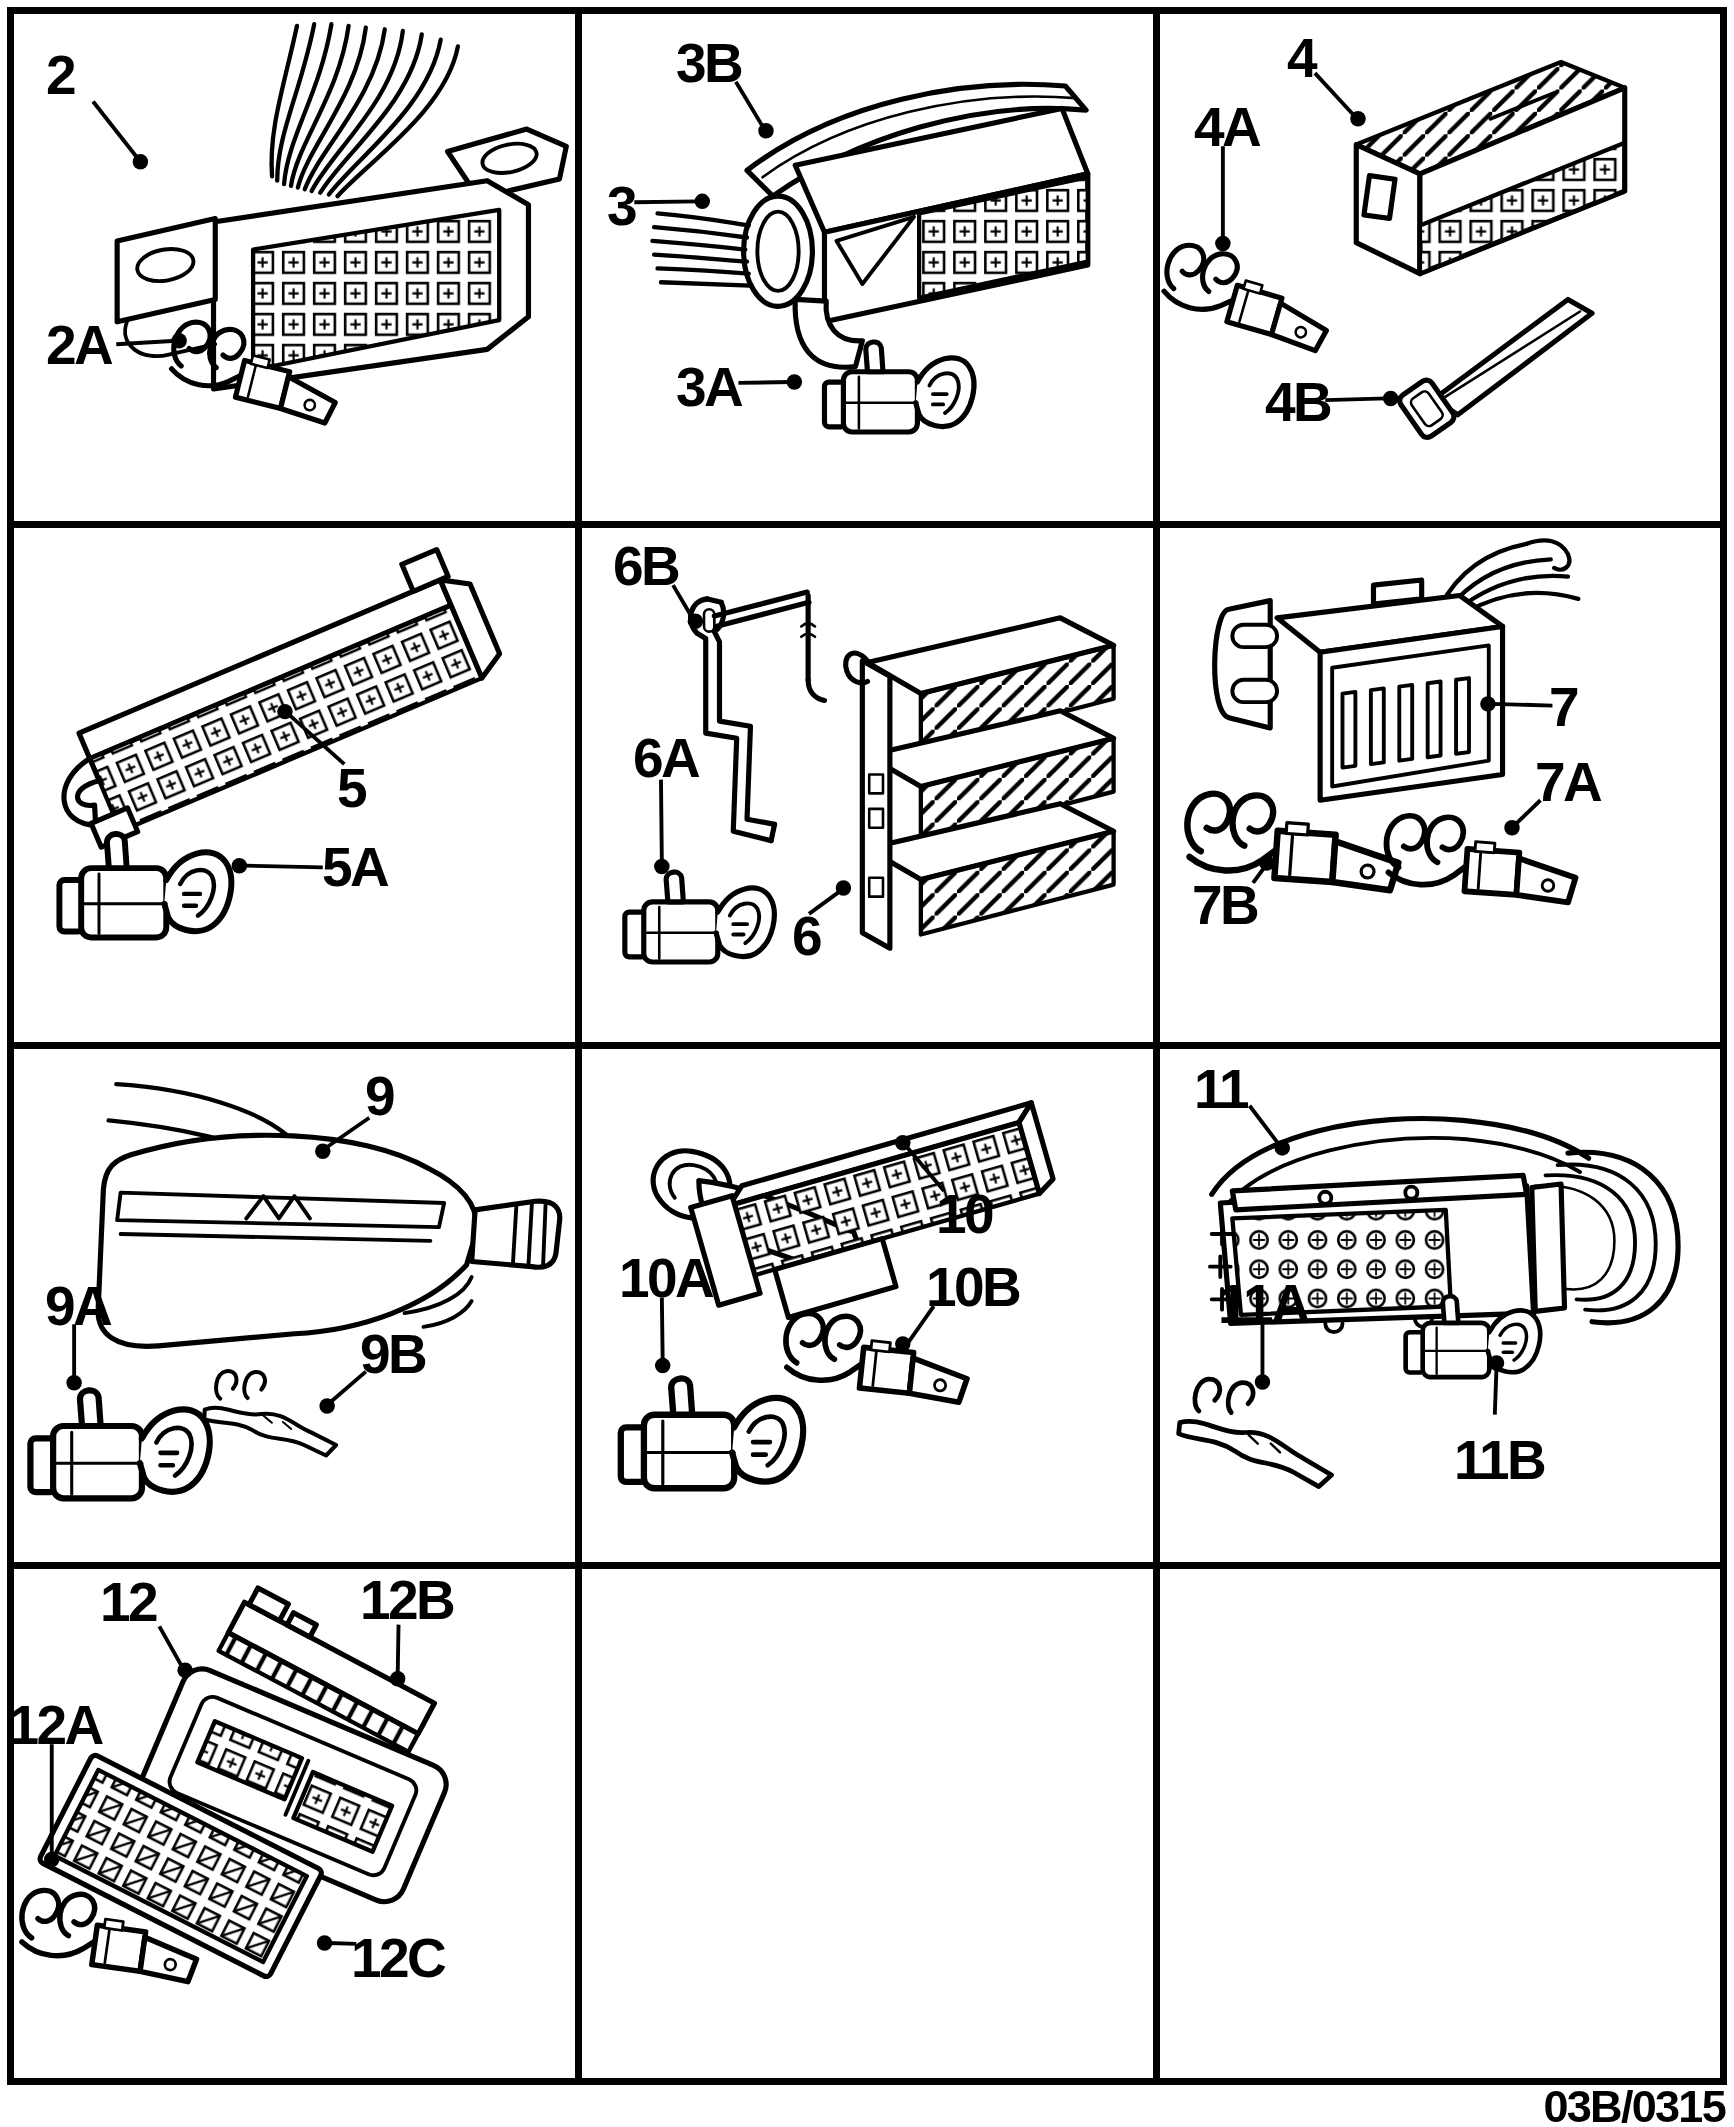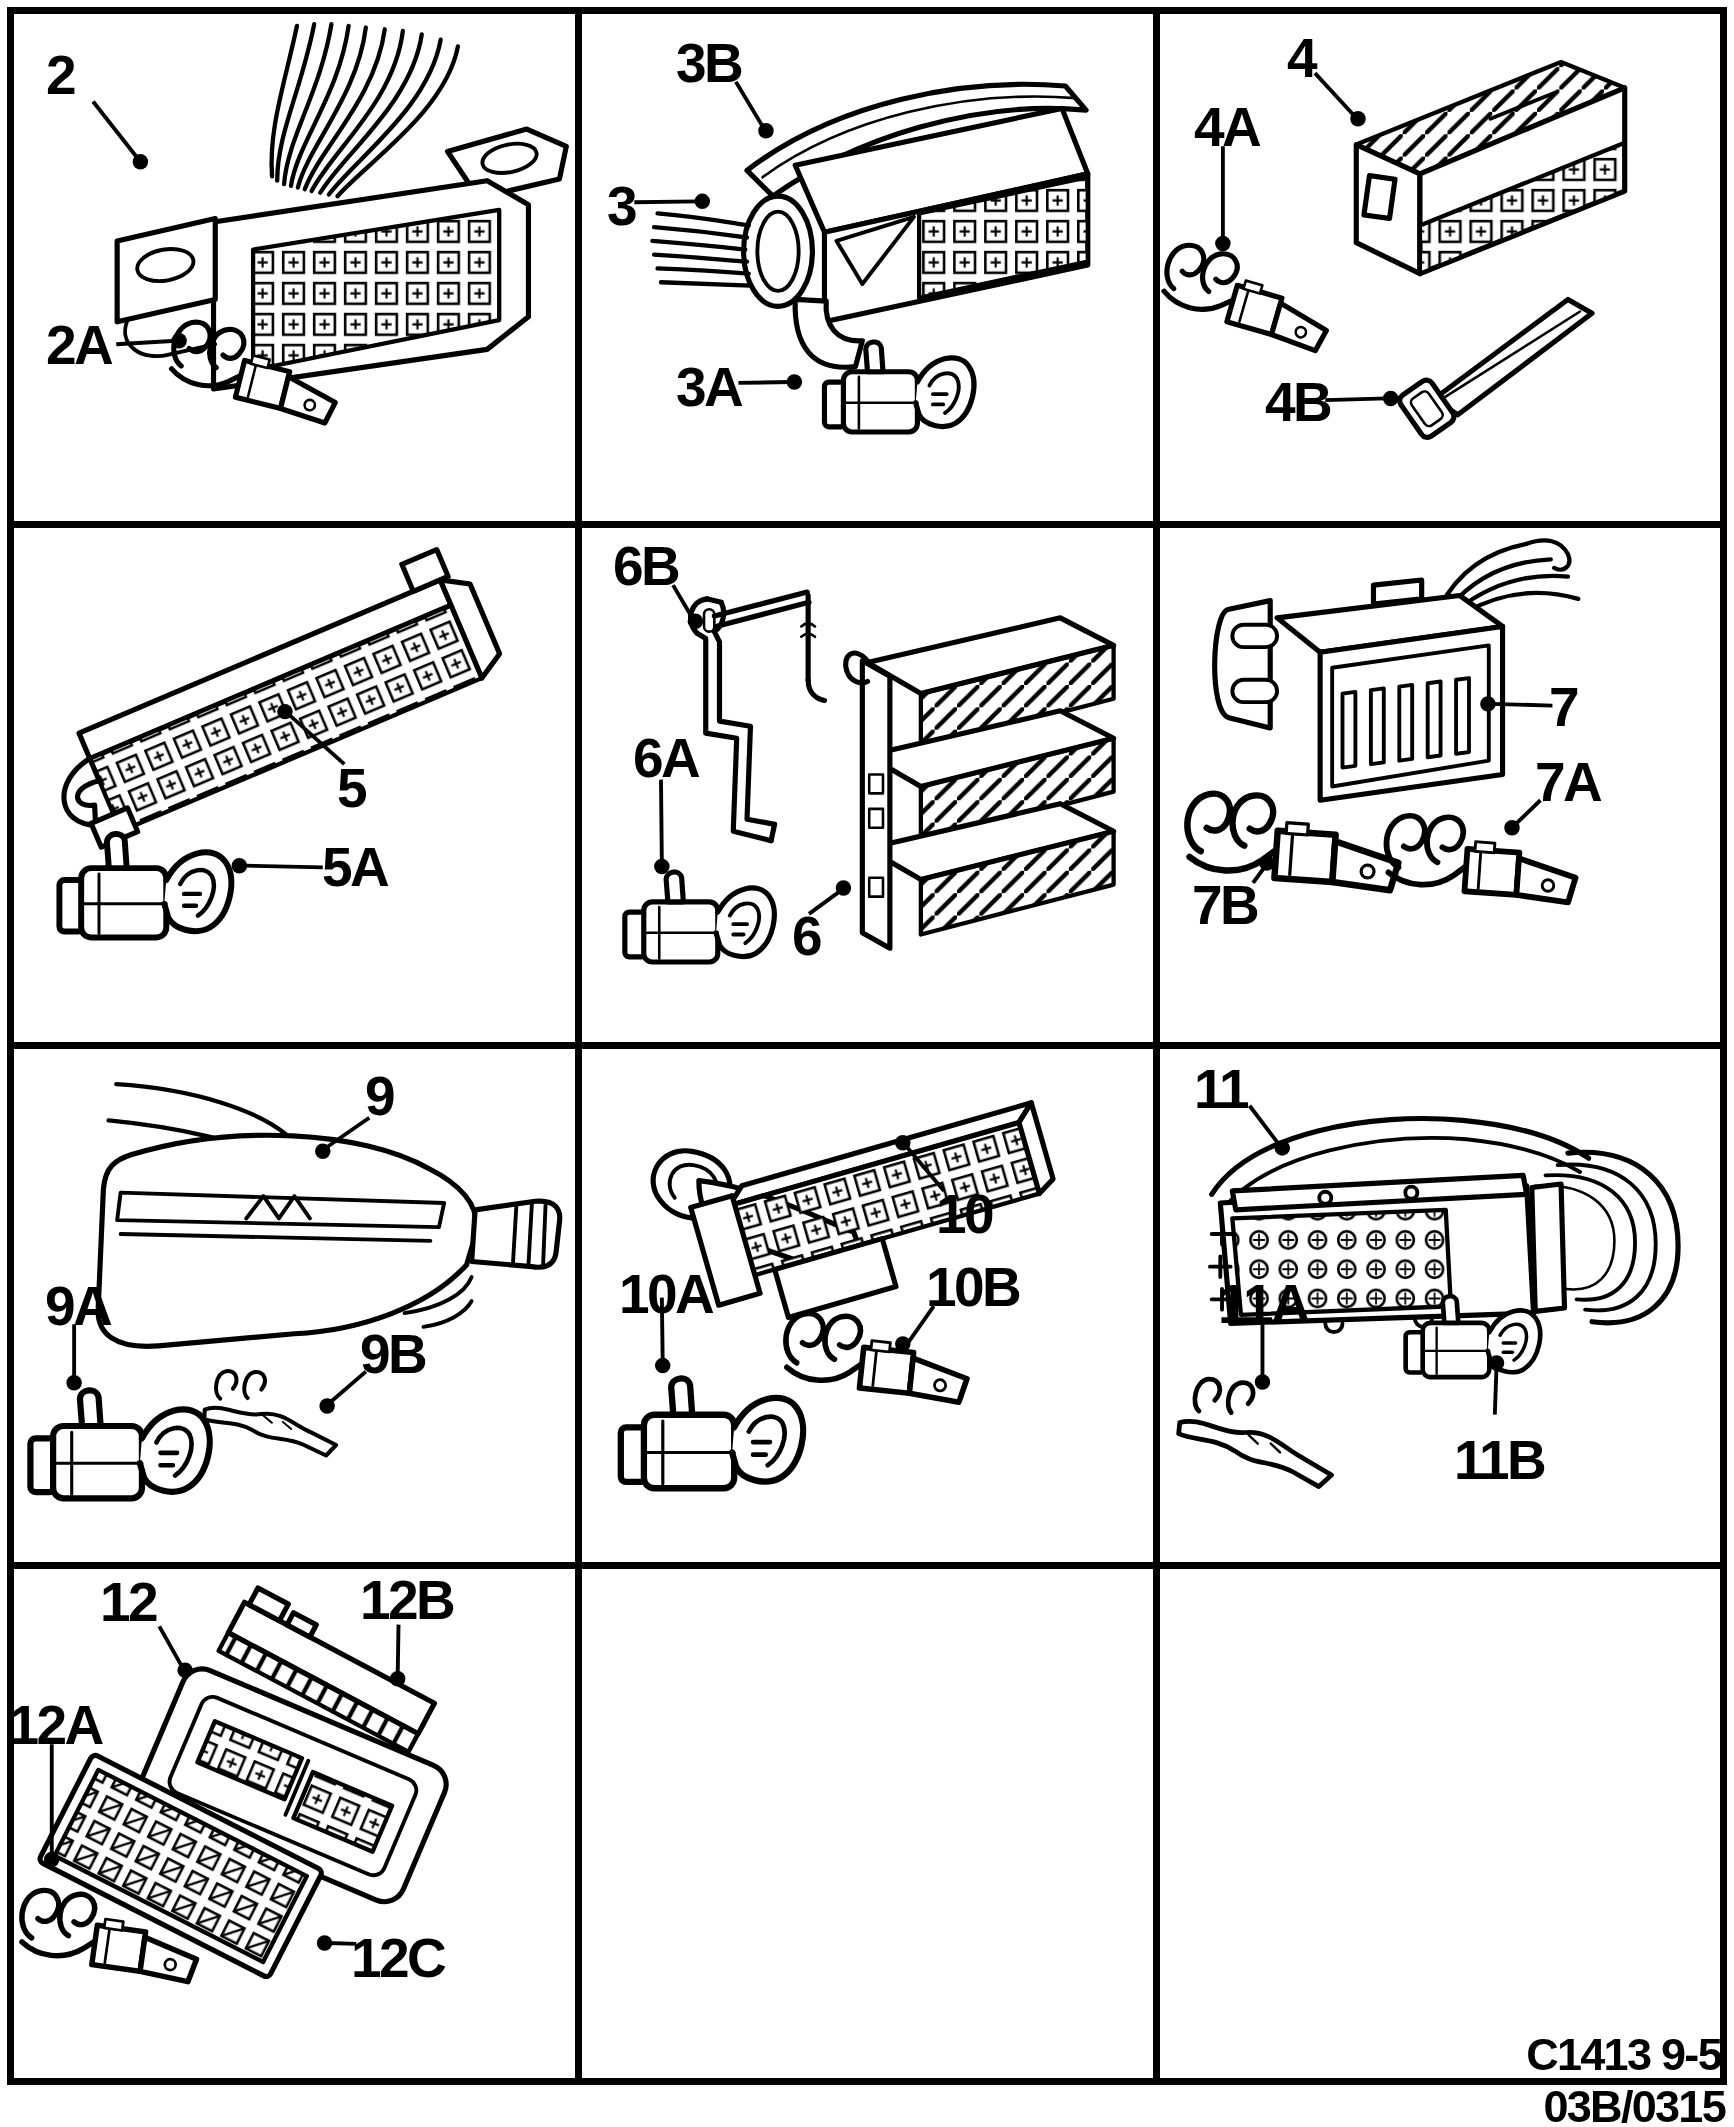--- a/index.html
+++ b/index.html
@@ -341,27 +341,26 @@
   <div class="part-label" style="left:613px;top:539px;">6B</div>
   <div class="part-label" style="left:633px;top:731px;">6A</div>
   <div class="part-label" style="left:792px;top:909px;">6</div>
   <div class="part-label" style="left:1549px;top:680px;">7</div>
   <div class="part-label" style="left:1535px;top:755px;">7A</div>
   <div class="part-label" style="left:1192px;top:878px;">7B</div>
   <div class="part-label" style="left:365px;top:1069px;">9</div>
   <div class="part-label" style="left:45px;top:1279px;">9A</div>
   <div class="part-label" style="left:360px;top:1327px;">9B</div>
   <div class="part-label" style="left:936px;top:1187px;">10</div>
-  <div class="part-label" style="left:619px;top:1251px;margin-top:16px;">10A</div>
+  <div class="part-label" style="left:619px;top:1251px;">10A</div>
   <div class="part-label" style="left:926px;top:1260px;text-align:center;">10B</div>
   <div class="part-label" style="left:1194px;top:1062px;">11</div>
   <div class="part-label" style="left:1218px;top:1277px;">11A</div>
   <div class="part-label" style="left:1454px;top:1413px;margin-top:20px;">11B</div>
   <div class="part-label" style="left:100px;top:1575px;">12</div>
   <div class="part-label" style="left:360px;top:1573px;">12B</div>
   <div class="part-label" style="left:8.6px;top:1698px;text-align:center;">12A</div>
   <div class="part-label" style="left:351px;top:1919px;margin-top:12px;">12C</div>
 
-  <div class="code" style="left:1291px;top:2032px;width:430px;">C1413 9-5</div>
   <div class="code" style="left:1291px;top:2084px;width:434px;">03B/0315</div>
 
 </div>
 
 
 </body></html>

